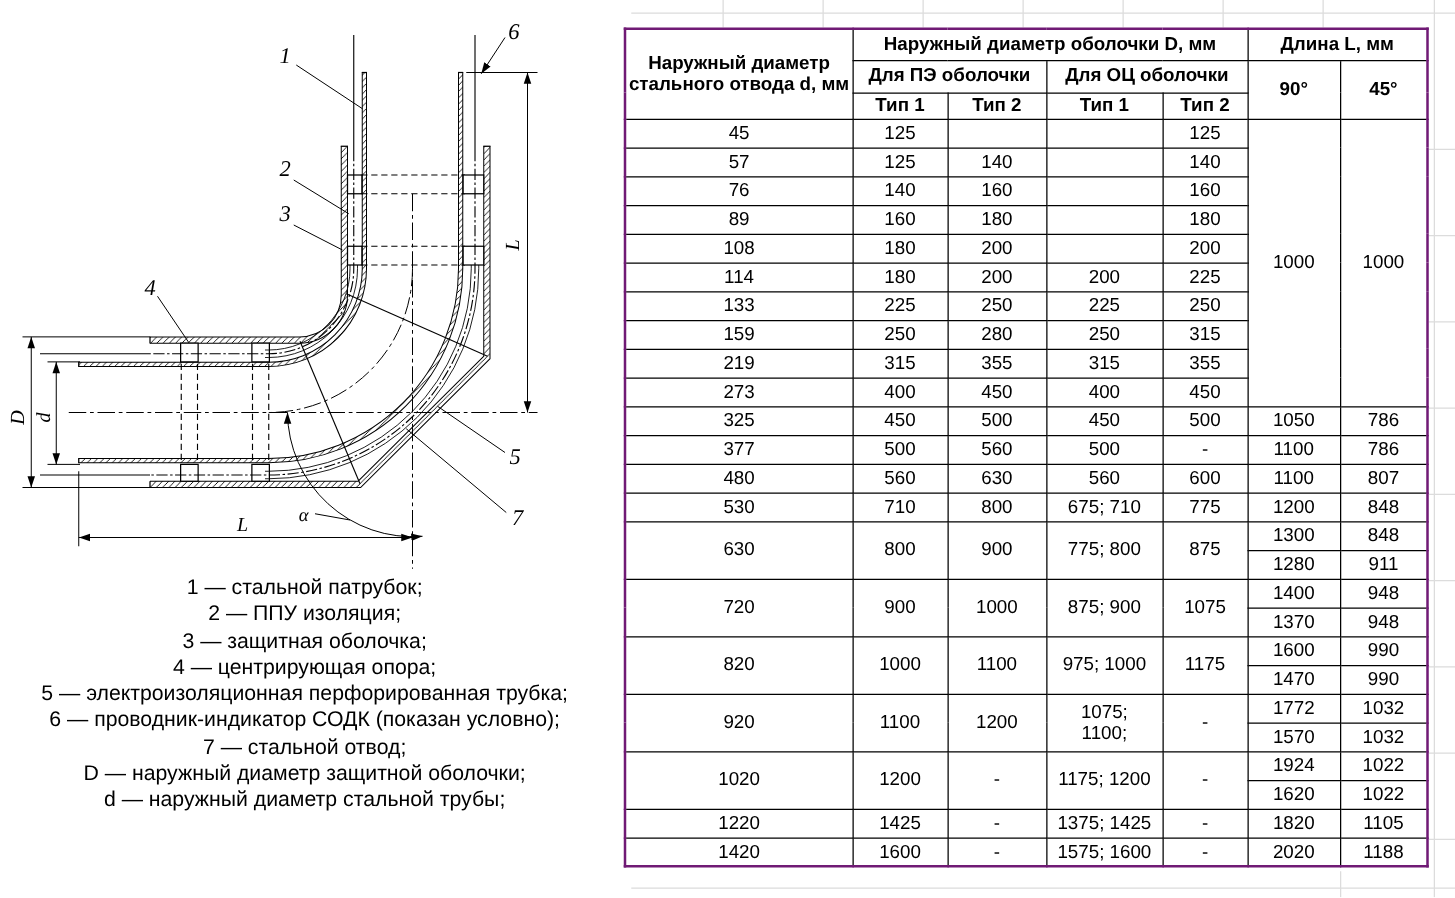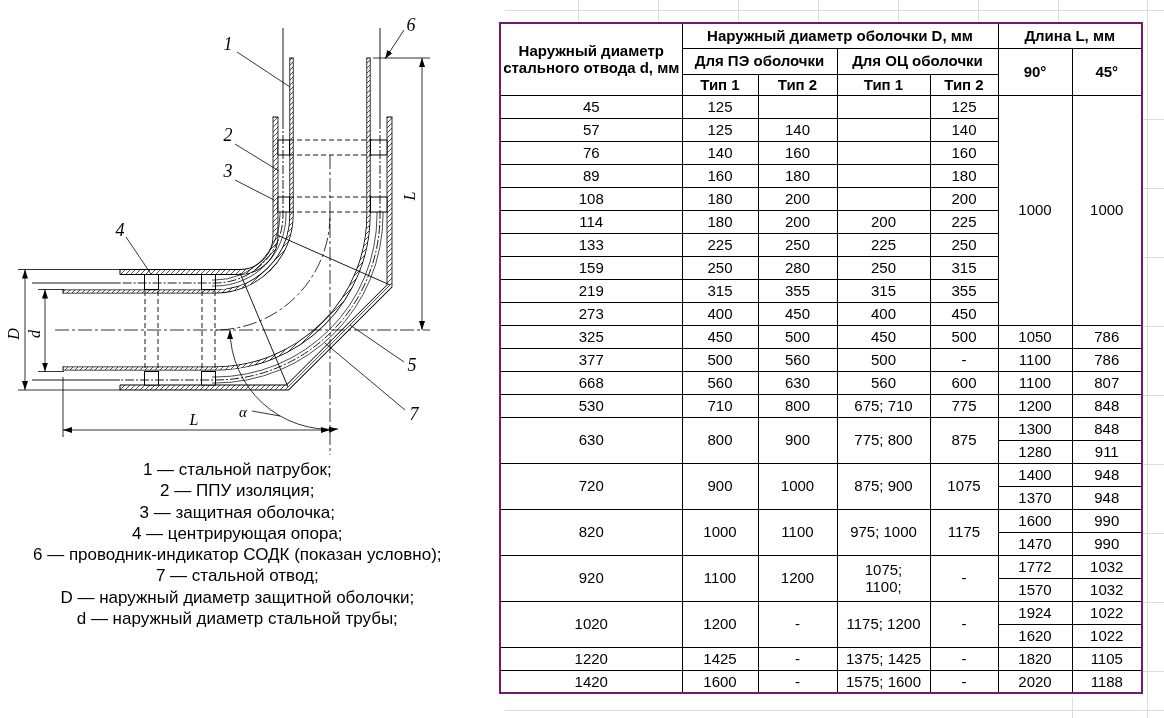--- a/index.html
+++ b/index.html
@@ -191,20 +191,21 @@
       <text x="411" y="31">6</text>
       <text x="414" y="420">7</text>
     </g>
   </svg>
 
   <div class="legend" id="legend">
       <div>1 — стальной патрубок;</div>
       <div>2 — ППУ изоляция;</div>
       <div>3 — защитная оболочка;</div>
       <div>4 — центрирующая опора;</div>
+      <div>5 — электроизоляционная перфорированная трубка;</div>
       <div>6 — проводник-индикатор СОДК (показан условно);</div>
       <div>7 — стальной отвод;</div>
       <div>D — наружный диаметр защитной оболочки;</div>
       <div>d — наружный диаметр стальной трубы;</div>
     </div>
 
   <div class="tbl-wrap">
     <table class="dim" id="dimtable">
       <colgroup id="cols">
           <col style="width: 182px;">
@@ -319,21 +320,21 @@
           <tr class="br">
             <td>377</td>
             <td>500</td>
             <td>560</td>
             <td>500</td>
             <td>-</td>
             <td>1100</td>
             <td>786</td>
           </tr>
           <tr class="br">
-            <td>668</td>
+            <td>480</td>
             <td>560</td>
             <td>630</td>
             <td>560</td>
             <td>600</td>
             <td>1100</td>
             <td>807</td>
           </tr>
           <tr class="br">
             <td>530</td>
             <td>710</td>

